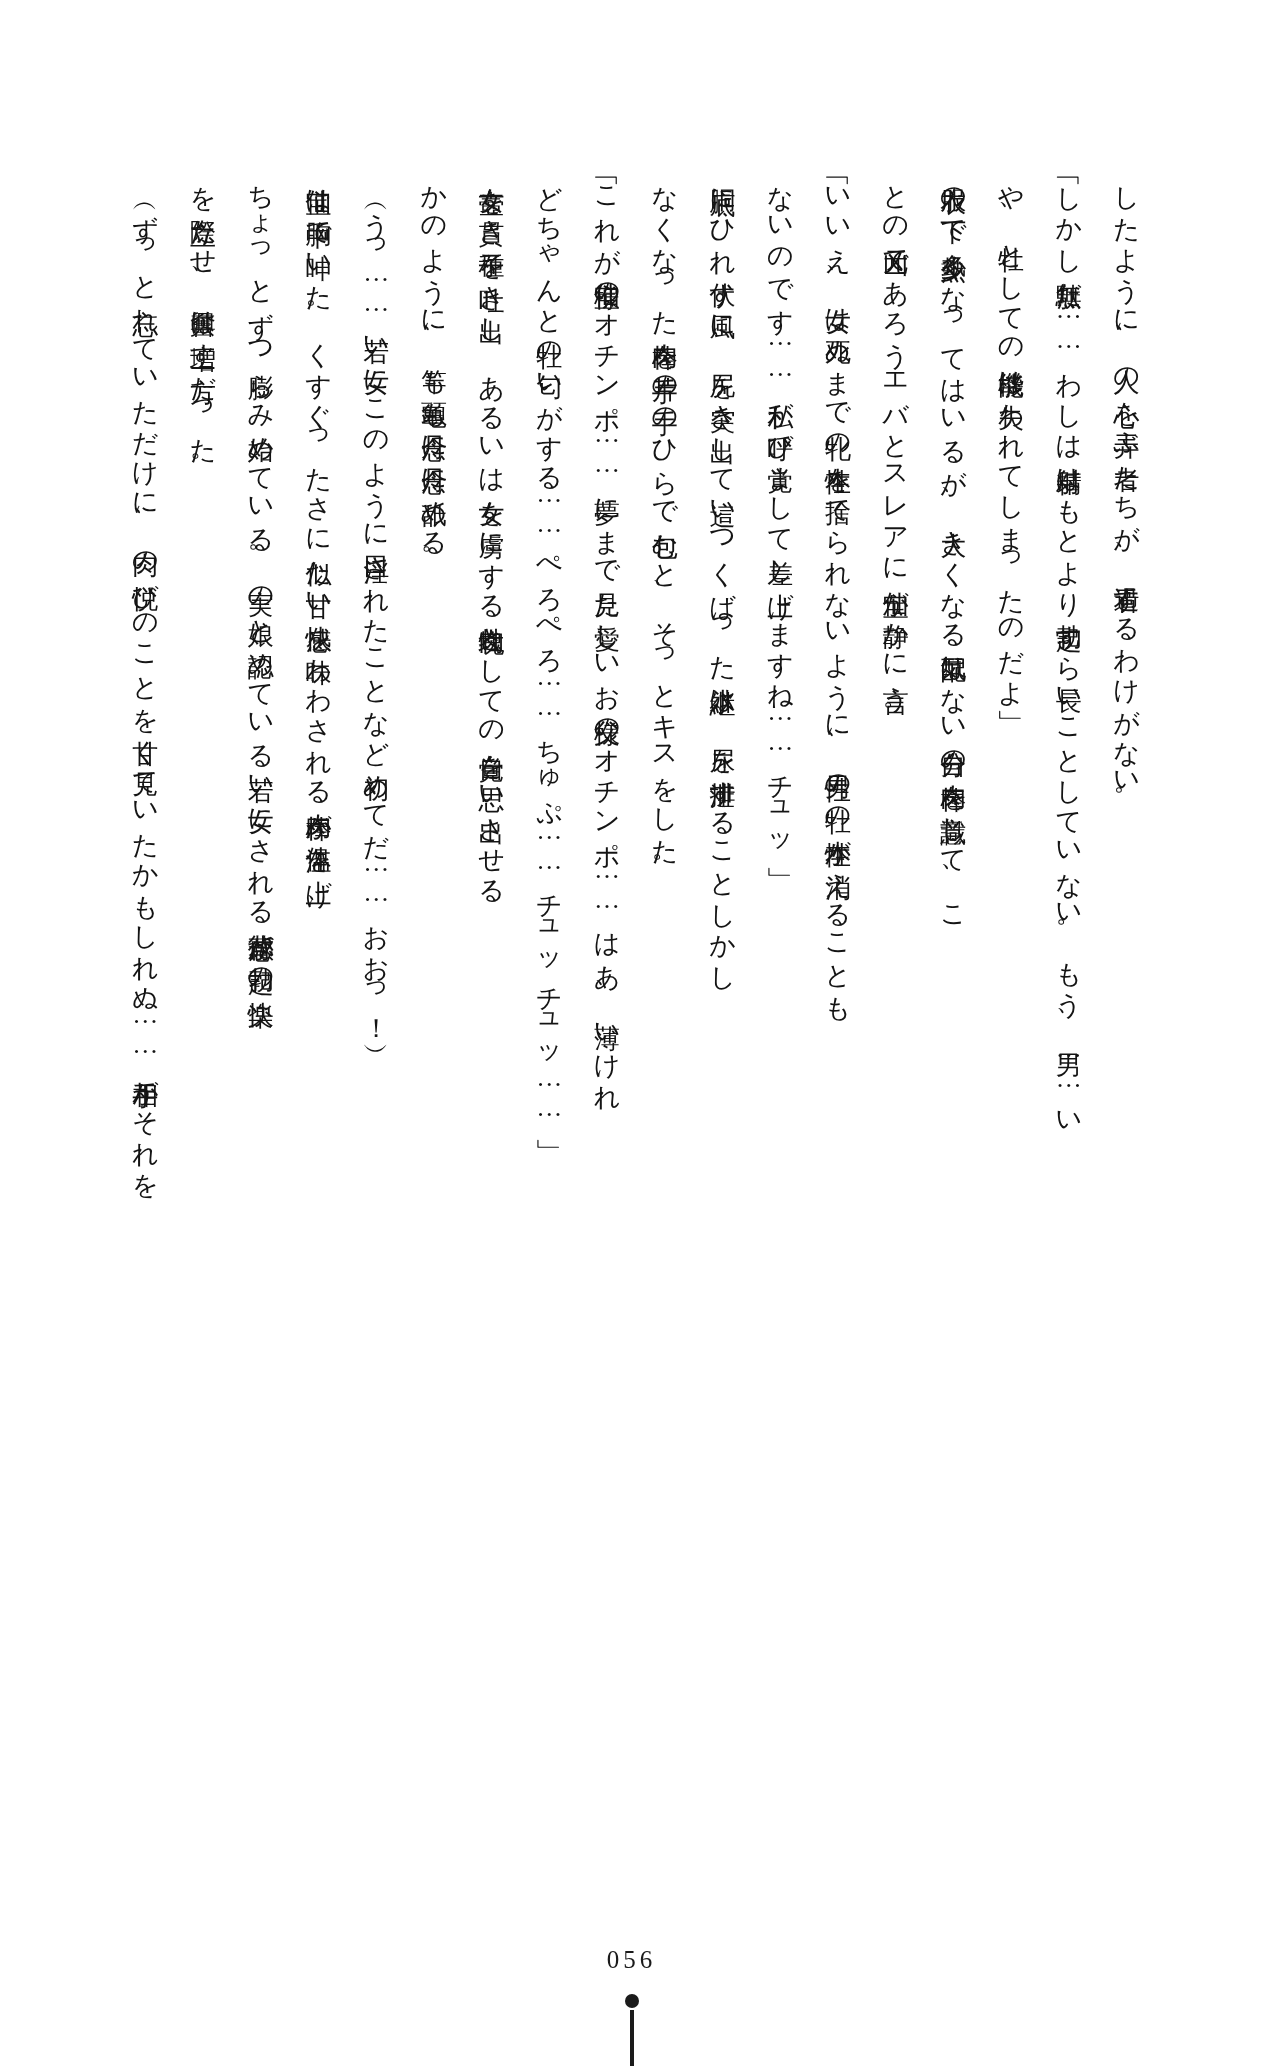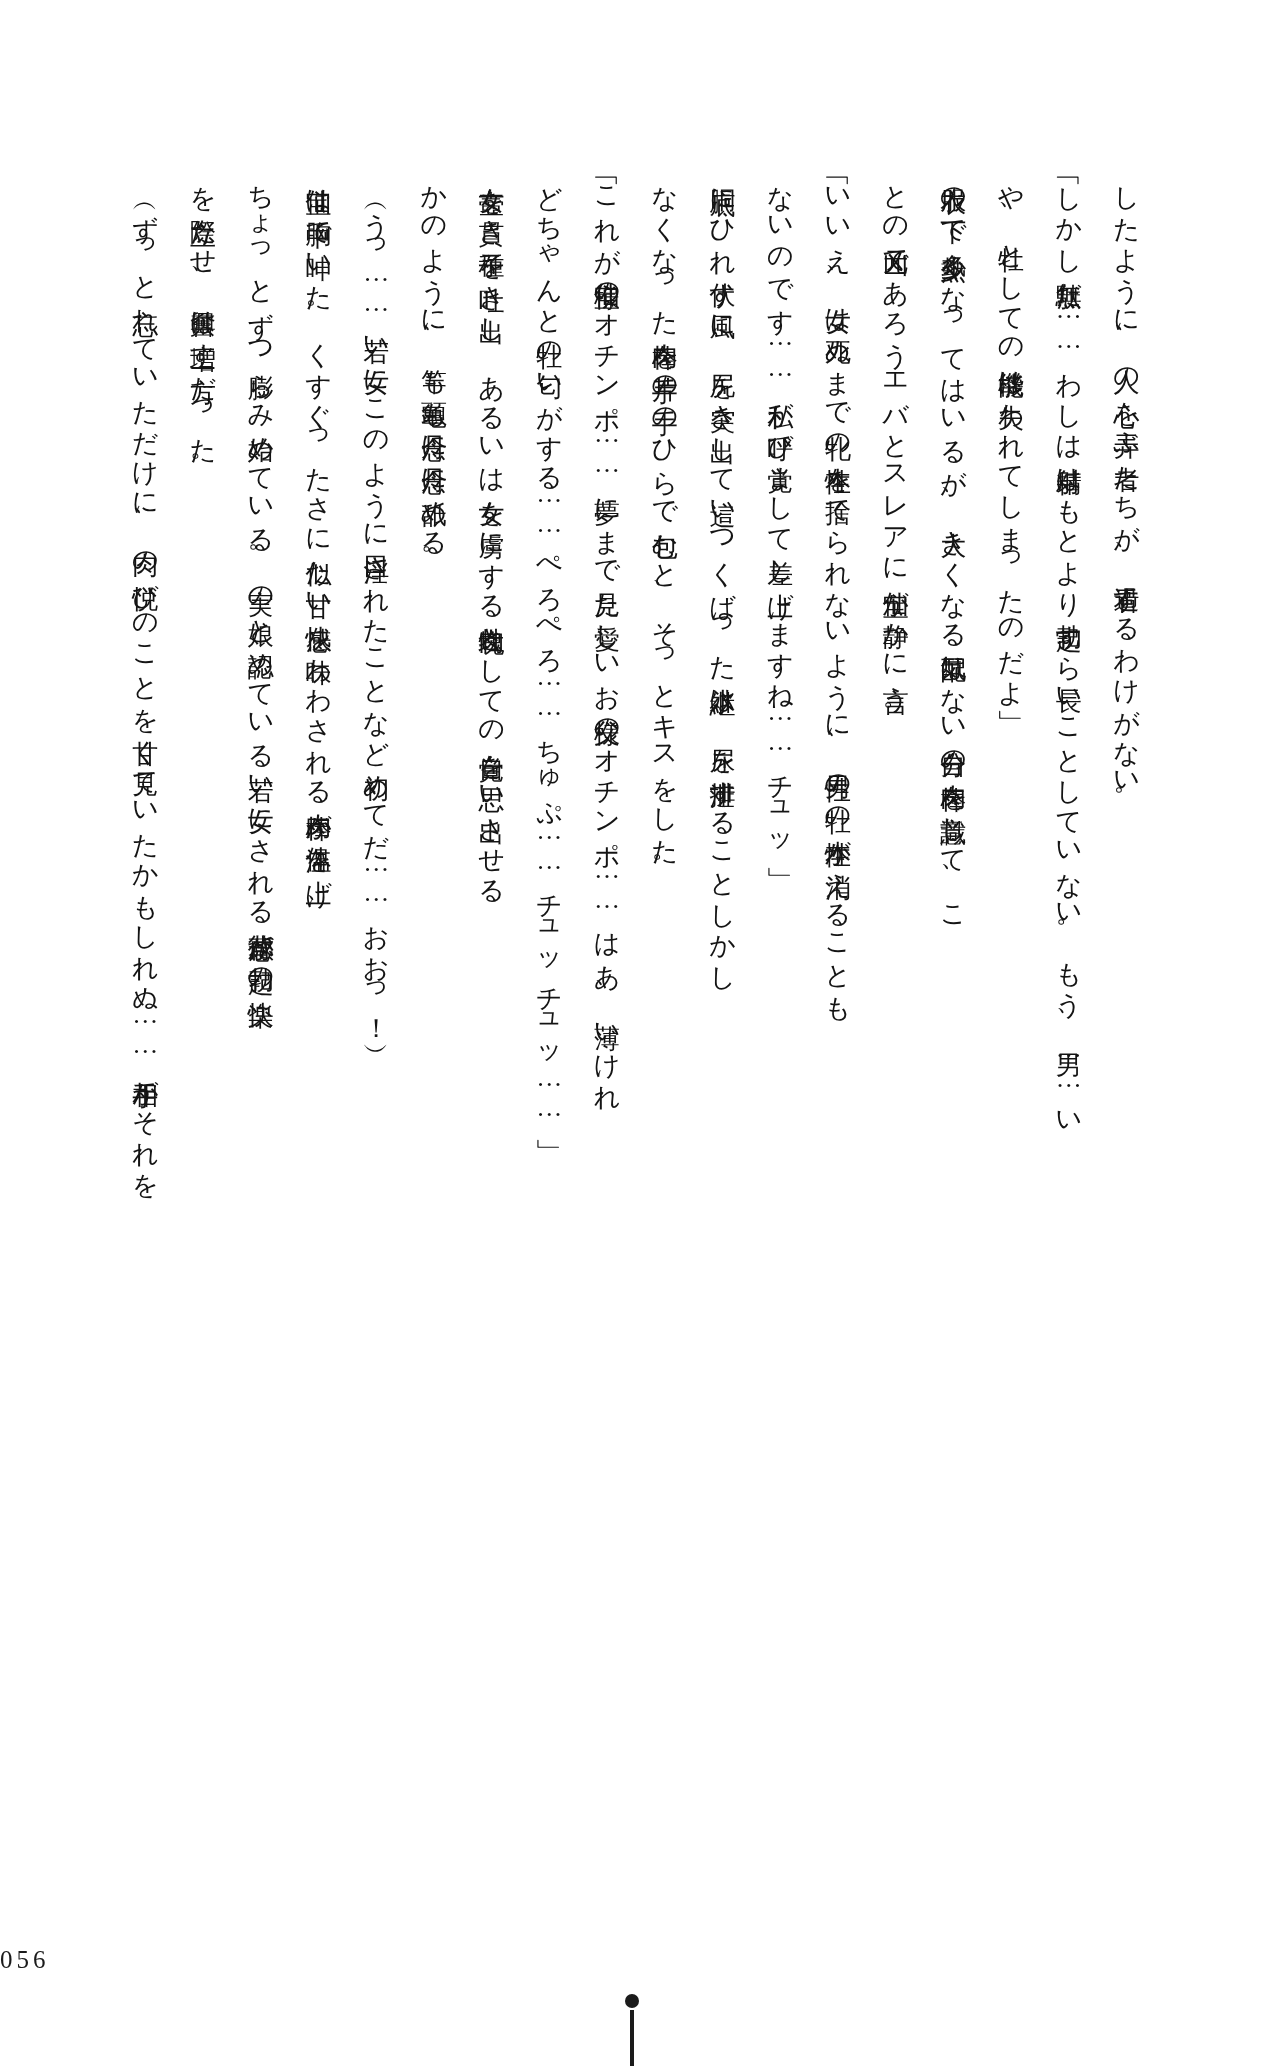--- a/index.html
+++ b/index.html
@@ -49,20 +49,21 @@
   .text-body p.indent {
     text-indent: 1em;
   }
 
   
   .page-number {
     position: absolute;
     bottom: 92px;
     left: 0;
     right: 0;
+    text-align: center;
     font-size: 25px;
     letter-spacing: 0.16em;
     color: #1b1b1b;
     font-family: "Liberation Serif", "DejaVu Serif", serif;
   }
 
   .footer-mark {
     position: absolute;
     bottom: 0px;
     left: 50%;

